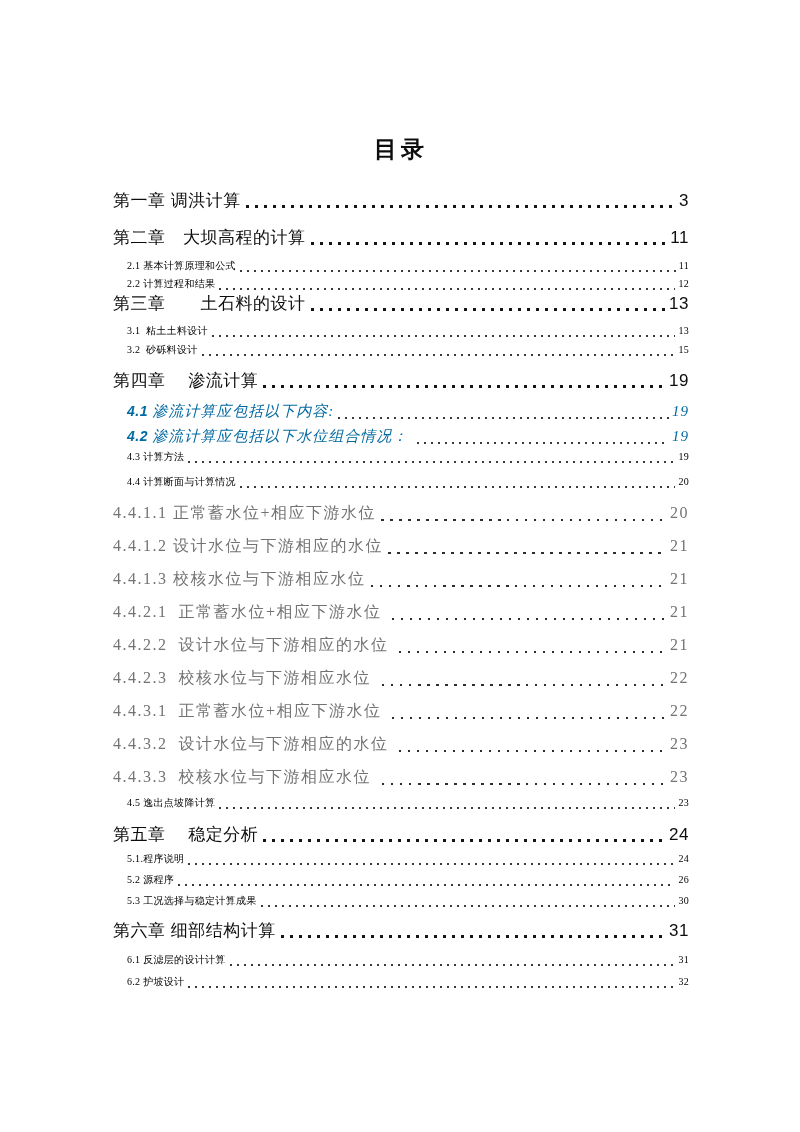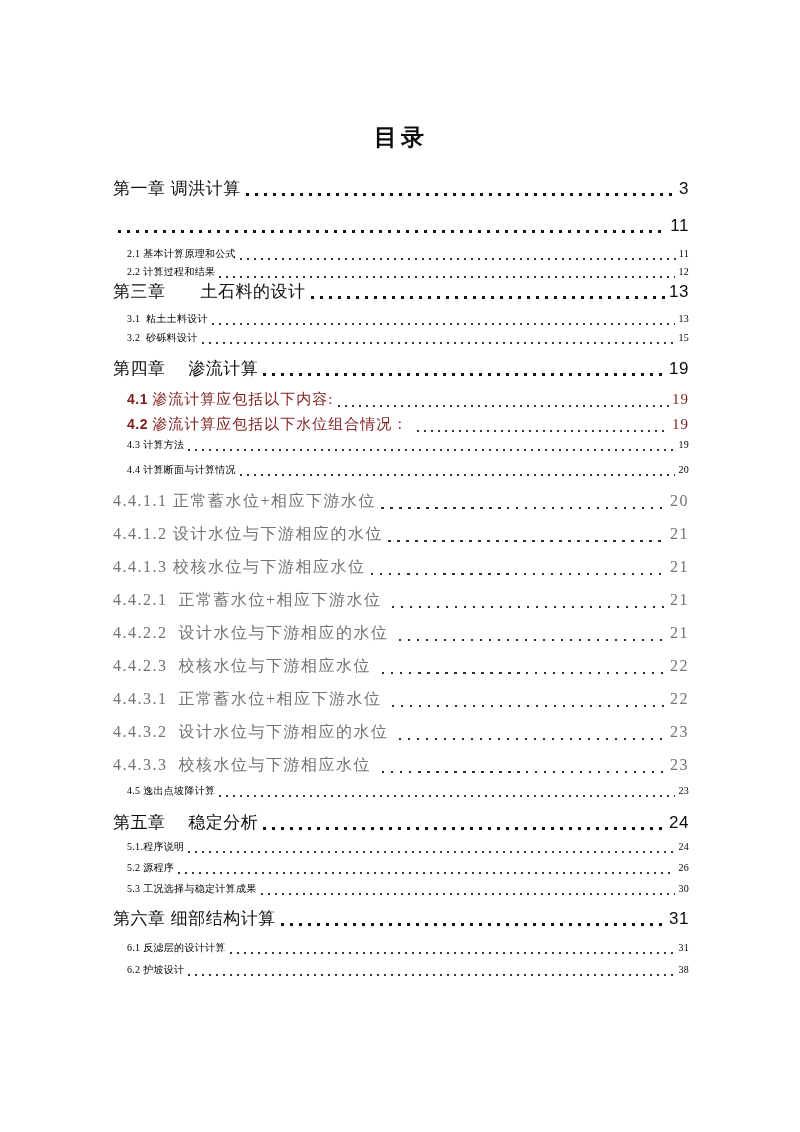--- a/index.html
+++ b/index.html
@@ -8,21 +8,21 @@
     width: 800px;
     height: 1132px;
     background: #ffffff;
     overflow: hidden;
     font-family: "Liberation Serif", "DejaVu Serif", serif;
     color: #1c1c1c;
   }
   .toc {
     position: absolute;
     left: 113px;
-    top: 120px;
+    top: 132px;
     width: 576px;
   }
   .doc-title {
     text-align: center;
     font-family: "Liberation Sans", "DejaVu Sans", sans-serif;
     font-weight: bold;
     font-size: 23px;
     line-height: 34px;
     letter-spacing: 4px;
     color: #0d0d0d;
@@ -56,23 +56,24 @@
   }
   .sub .lead {
     height: 2px;
     margin: 0 3px 3px 4px;
     background: repeating-linear-gradient(to right, #3a3a3a 0 2px, transparent 2px 7px);
   }
   
   .ksub {
     font-size: 15px;
     line-height: 22px;
-    color: #7f1d1d;
+    color: #0369a1;
     letter-spacing: 1px;
     padding-left: 14px;
+    font-style: italic;
   }
   .ksub .num {
     font-family: "Liberation Sans", "DejaVu Sans", sans-serif;
     font-weight: bold;
     font-size: 14px;
     letter-spacing: 0.5px;
   }
   .ksub .lead {
     height: 2px;
     margin: 0 3px 3px 4px;
@@ -100,20 +101,21 @@
 
     <div class="doc-title">目录</div>
 
     <div class="row ch" style="margin-top:24px">
       <span class="lab">第一章 调洪计算</span>
       <span class="lead"></span>
       <span class="pg">3</span>
     </div>
 
     <div class="row ch" style="margin-top:15px">
+      <span class="lab">第二章　大坝高程的计算</span>
       <span class="lead"></span>
       <span class="pg">11</span>
     </div>
 
     <div class="row sub" style="margin-top:8px">
       <span class="lab">2.1 基本计算原理和公式</span>
       <span class="lead"></span>
       <span class="pg">11</span>
     </div>
 
@@ -265,17 +267,17 @@
 
     <div class="row sub" style="margin-top:9px">
       <span class="lab">6.1 反滤层的设计计算</span>
       <span class="lead"></span>
       <span class="pg">31</span>
     </div>
 
     <div class="row sub" style="margin-top:4px">
       <span class="lab">6.2 护坡设计</span>
       <span class="lead"></span>
-      <span class="pg">38</span>
+      <span class="pg">32</span>
     </div>
 
   </div>
 </div>
 
 </body></html>

